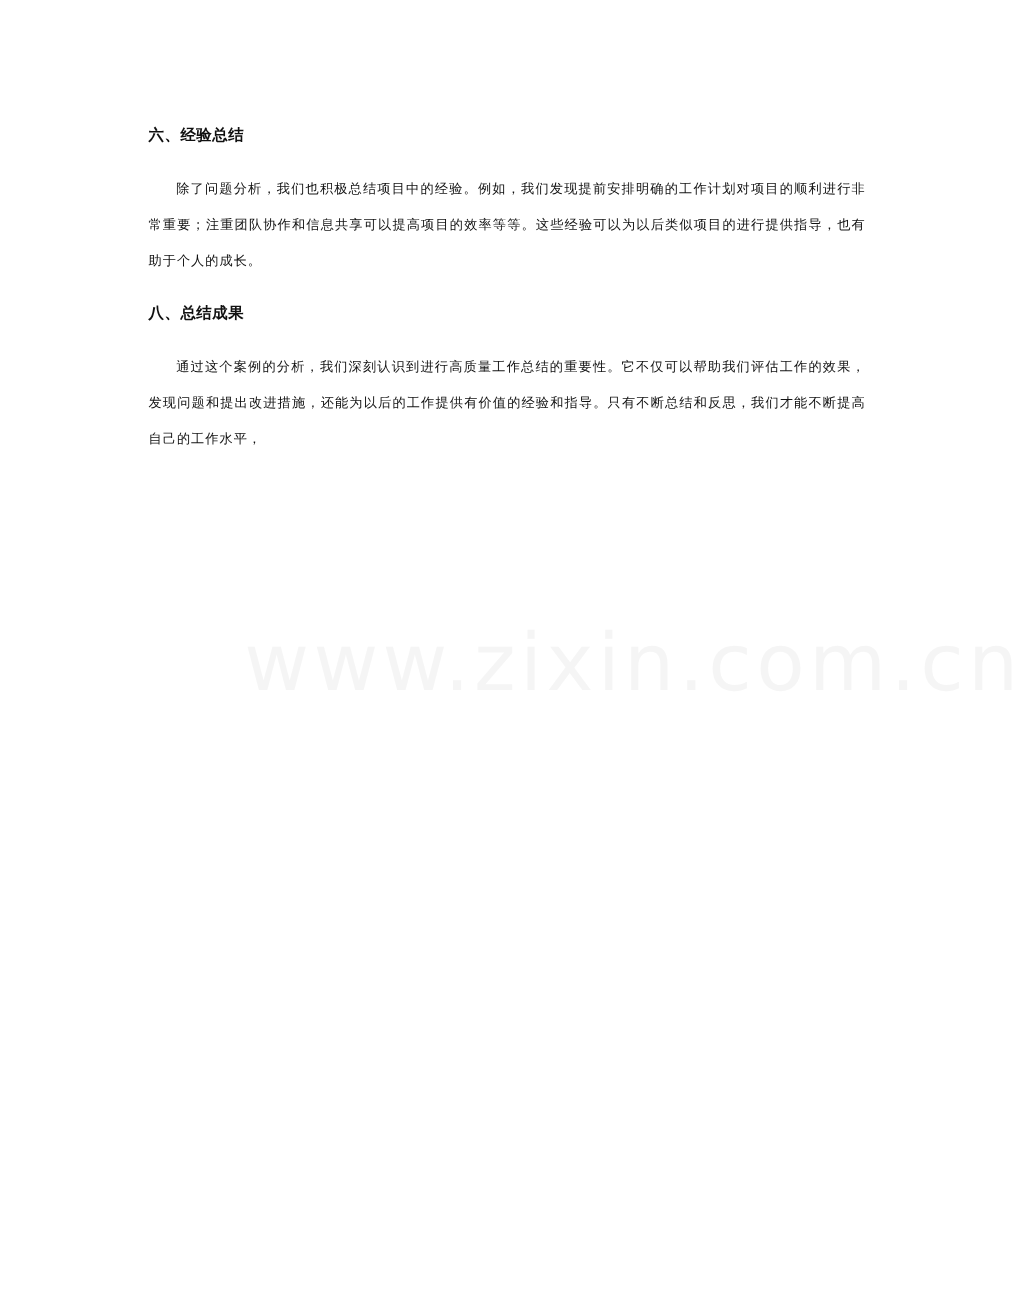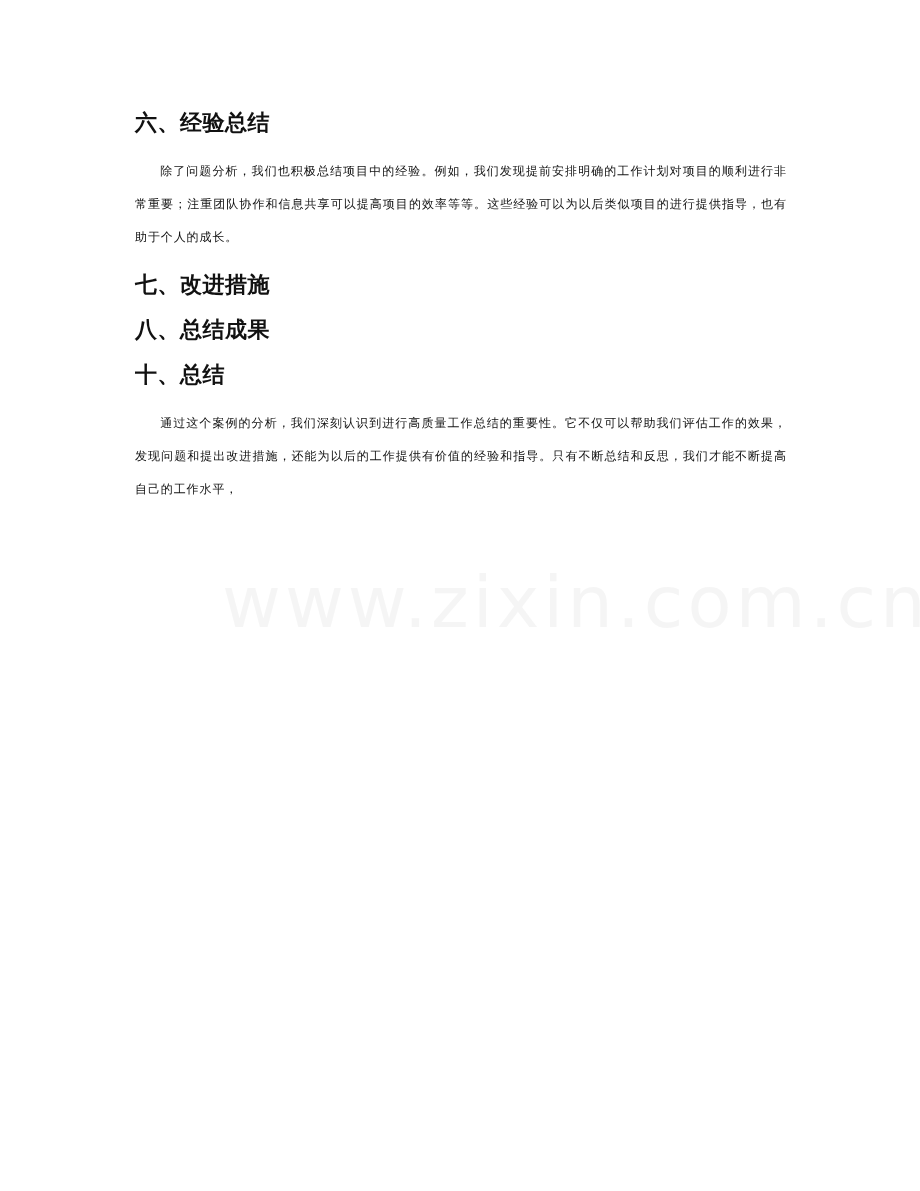--- a/index.html
+++ b/index.html
@@ -20,21 +20,21 @@
       left: 135px;
       top: 110px;
       width: 652px;
     }
     .section {
       margin: 0;
     }
     .heading {
       font-family: "DejaVu Sans", sans-serif;
       font-weight: bold;
-      font-size: 22px;
+      font-size: 14px;
       line-height: 26px;
       margin: 0 0 19px 0;
       letter-spacing: 0.5px;
     }
     .para {
       font-family: "DejaVu Serif", "Liberation Serif", serif;
       font-size: 12px;
       line-height: 33px;
       margin: 0 0 18px 0;
       text-indent: 2.1em;
@@ -59,28 +59,26 @@
 <div class="watermark">www.zixin.com.cn</div>
 
 <div class="page">
 
   <div class="section">
     <h2 class="heading">六、经验总结</h2>
     <p class="para">除了问题分析，我们也积极总结项目中的经验。例如，我们发现提前安排明确的工作计划对项目的顺利进行非常重要；注重团队协作和信息共享可以提高项目的效率等等。这些经验可以为以后类似项目的进行提供指导，也有助于个人的成长。</p>
   </div>
 
   <div class="section">
-    <h2 class="heading">七、改进措施</h2>
   </div>
 
   <div class="section">
     <h2 class="heading">八、总结成果</h2>
   </div>
 
   <div class="section">
   </div>
 
   <div class="section">
-    <h2 class="heading">十、总结</h2>
     <p class="para">通过这个案例的分析，我们深刻认识到进行高质量工作总结的重要性。它不仅可以帮助我们评估工作的效果，发现问题和提出改进措施，还能为以后的工作提供有价值的经验和指导。只有不断总结和反思，我们才能不断提高自己的工作水平，</p>
   </div>
 
 </div>
 
 </body></html>

